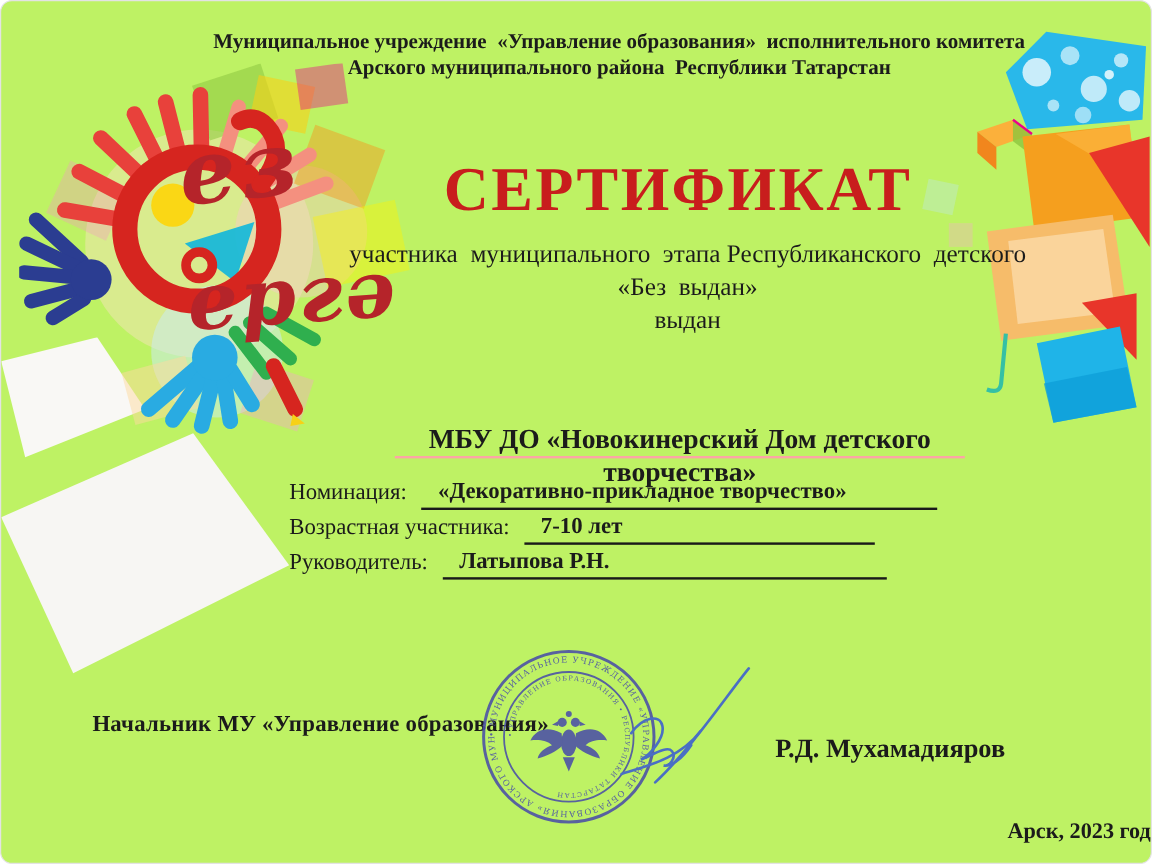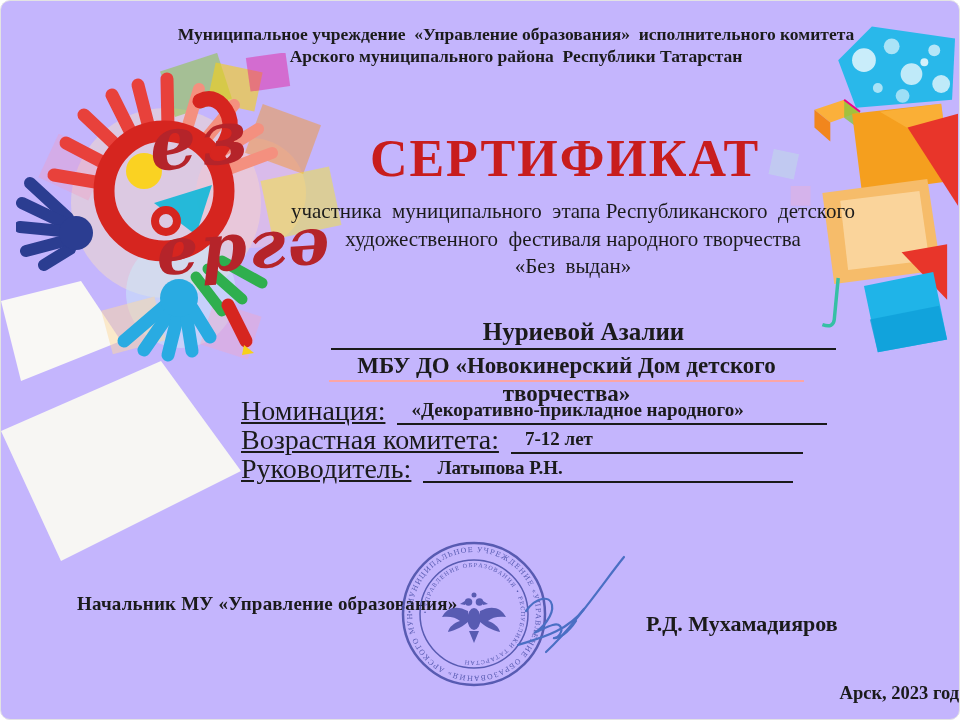--- a/index.html
+++ b/index.html
@@ -1,18 +1,18 @@
 <!DOCTYPE html>
 <html style="--title-red: #c81d1d; --text-black: #1b1b1b;"><head>
 <meta charset="utf-8">
 <style>
   html,body{margin:0;padding:0;background:#fff;}
   .cert{
     position:relative;width:958px;height:718px;margin:0 auto;
-    background:#c4b5fd;border:1px solid #e3e3e3;border-radius:10px;
+    background:#bef264;border:1px solid #e3e3e3;border-radius:10px;
     overflow:hidden;
     font-family:"Liberation Serif","DejaVu Serif",serif;
     color:var(--text-black,#1b1b1b);
   }
   .abs{position:absolute;}
   .bind-text{white-space:pre-wrap;}
   
   .header{top:22px;left:80px;right:8px;text-align:center;
     font-weight:bold;font-size:17.5px;line-height:22px;}
   
@@ -25,21 +25,21 @@
   
   .name-row{top:314px;left:330px;width:505px;height:33px;
     border-bottom:2px solid #1a1a1a;text-align:center;
     font-weight:bold;font-size:25px;line-height:33px;}
   .inst-row{top:351px;left:328px;width:475px;height:28px;
     border-bottom:2px solid #fca5a5;text-align:center;
     font-weight:bold;font-size:23px;line-height:28px;}
   
   .fields{top:395px;left:240px;}
   .field-row{display:flex;align-items:flex-end;height:29px;margin-bottom:0px;}
-  .field-label{font-size:28px;line-height:29px;text-decoration:underline;}
+  .field-label{font-size:19px;line-height:29px;}
   .field-value{border-bottom:2px solid #1a1a1a;font-weight:bold;
     font-size:19px;line-height:27px;padding-left:14px;margin-left:12px;}
   .w1{width:416px;} .w2{width:278px;} .w3{width:356px;}
   
   .position-lines{top:591px;left:76px;font-weight:bold;font-size:19px;
     line-height:24px;letter-spacing:0.2px;}
   .signer{top:610px;left:645px;font-weight:bold;font-size:22px;}
   .footer{top:682px;left:0;right:0;text-align:right;
     font-weight:bold;font-size:18.5px;}
   svg text{font-family:"DejaVu Serif","Liberation Serif",serif;}
@@ -173,35 +173,34 @@
       <polygon points="104,286 174,272 188,340 118,353" fill="#1fb4e8"></polygon>
       <polygon points="110,320 180,306 188,340 118,353" fill="#0e9fd8" opacity="0.8"></polygon>
     </g>
     <path d="M 78,278 L 74,320 Q 73,329 62,325" fill="none" stroke="#35c0a5" stroke-width="3.5"></path>
   </svg>
 
   <div class="abs title bind-text">СЕРТИФИКАТ</div>
 
   <div class="abs subtitle">
     <div class="bind-text">участника  муниципального  этапа Республиканского  детского</div>
-    <div class="bind-text">художественного  фестиваля народного творчества</div>
     <div class="bind-text">«Без  выдан»</div>
-  </div>
-
-  <div class="abs name-row bind-text">Нуриевой Азалии</div>
+    <div class="bind-text">выдан</div>
+  </div>
+
   <div class="abs inst-row bind-text">МБУ ДО «Новокинерский Дом детского творчества»</div>
 
   <div class="abs fields">
     <div class="field-row">
       <span class="field-label bind-text">Номинация:</span>
-      <span class="field-value w1 bind-text">«Декоративно-прикладное народного»</span>
+      <span class="field-value w1 bind-text">«Декоративно-прикладное творчество»</span>
     </div>
     <div class="field-row">
-      <span class="field-label bind-text">Возрастная комитета:</span>
-      <span class="field-value w2 bind-text">7-12 лет</span>
+      <span class="field-label bind-text">Возрастная участника:</span>
+      <span class="field-value w2 bind-text">7-10 лет</span>
     </div>
     <div class="field-row">
       <span class="field-label bind-text">Руководитель:</span>
       <span class="field-value w3 bind-text">Латыпова Р.Н.</span>
     </div>
   </div>
 
   <div class="abs position-lines">
     <div class="bind-text">Начальник МУ «Управление образования»</div>
   </div>

